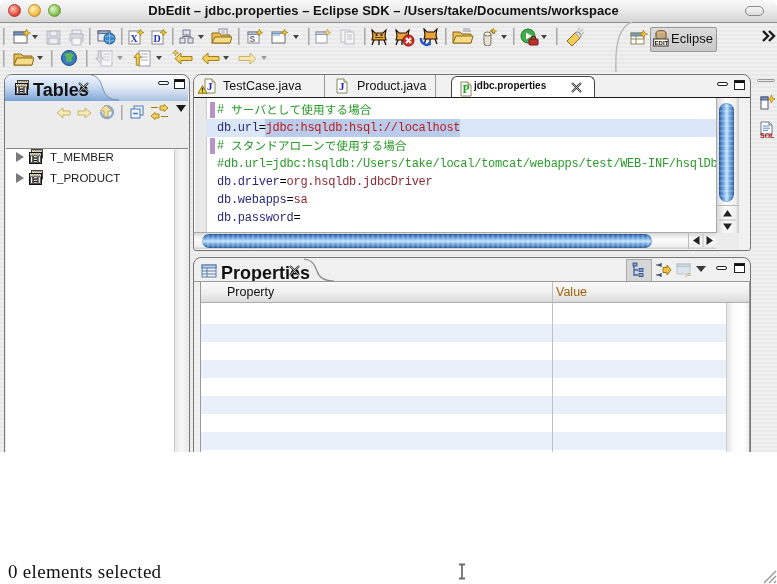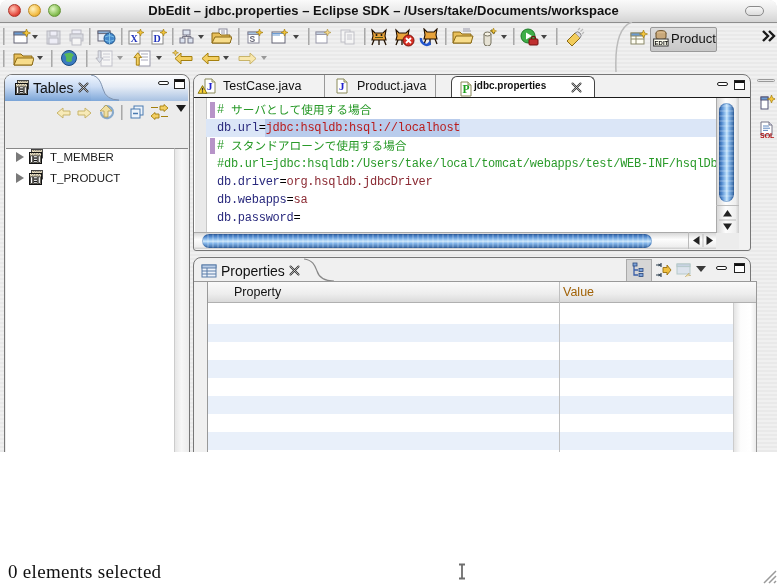--- a/index.html
+++ b/index.html
@@ -10,21 +10,21 @@
 #titlebar{left:0;top:0;width:777px;height:22px;
  background:linear-gradient(180deg,#fafafa 0,#ececec 45%,#d4d4d4 100%);
  border-bottom:1px solid #8e8e8e;border-radius:8px 8px 0 0;}
 .light{position:absolute;top:4px;width:13px;height:13px;border-radius:50%;box-sizing:border-box;}
 #ttl{left:-5px;top:3px;width:777px;text-align:center;font-size:13px;font-weight:bold;color:#111;}
 #oval{left:745px;top:6px;width:19px;height:10px;border:1.5px solid #8a8a8a;border-radius:6px;background:linear-gradient(#f7f7f7,#dcdcdc);box-sizing:border-box;}
 .sep{position:absolute;width:2px;height:17px;background:linear-gradient(90deg,#999,#d8d8d8);}
 .ti{position:absolute;}
 .dd{position:absolute;width:0;height:0;border-left:3.5px solid transparent;border-right:3.5px solid transparent;border-top:4px solid #444;}
 .group{position:absolute;border:1px solid #777;border-radius:8px 8px 3px 3px;box-sizing:border-box;}
-.viewtitle{font-size:14px;font-weight:normal;color:#111;}
+.viewtitle{font-size:18px;font-weight:bold;color:#111;}
 .minb{position:absolute;width:11px;height:4px;border:1px solid #222;border-radius:2px;background:#fff;box-sizing:border-box;}
 .maxb{position:absolute;width:11px;height:10px;border:1px solid #222;background:#fff;box-sizing:border-box;}
 .maxb:after{content:"";position:absolute;left:0;right:0;top:0;height:2px;background:#111;}
 .etabtxt{font-size:12.5px;color:#111;position:absolute;top:4px;}
 .thumbv{position:absolute;border-radius:8px;background:repeating-linear-gradient(0deg,rgba(255,255,255,.18) 0 2px,rgba(0,0,0,0) 2px 5px),linear-gradient(90deg,#2e5d9c 0,#4e87cc 18%,#9cc8f2 42%,#c9e6fb 52%,#7fb2e8 68%,#35659f 100%);box-shadow:inset 0 0 0 1px rgba(40,80,140,.35);}
 .thumbh{position:absolute;border-radius:8px;background:repeating-linear-gradient(90deg,rgba(255,255,255,.18) 0 2px,rgba(0,0,0,0) 2px 5px),linear-gradient(180deg,#2e5d9c 0,#4e87cc 18%,#9cc8f2 42%,#c9e6fb 52%,#7fb2e8 68%,#35659f 100%);box-shadow:inset 0 0 0 1px rgba(40,80,140,.35);}
 .blue{position:absolute;left:1px;width:525px;height:18px;background:#e9f0fa;}
 #edtext{font-family:"Liberation Mono",monospace;font-size:12px;letter-spacing:-0.25px;line-height:18px;white-space:pre;}
 .cmt{color:#2a9a2a;}
 .key{color:#29297d;}
@@ -177,21 +177,21 @@
   <path d="M1 10 H14 M6 7 V15" stroke="#8a8868"></path>
   <path d="M13.5 1 L14.6 3.9 17.5 5 14.6 6.1 13.5 9 12.4 6.1 9.5 5 12.4 3.9 Z" fill="#f5c63c" stroke="#a5800e" stroke-width=".7"></path>
 </svg>
 <div class="abs" style="left:650px;top:27px;width:65px;height:23px;background:linear-gradient(#dcdcdc,#c8c8c8);border:1px solid #9a9a9a;border-radius:2px;"></div>
 <svg class="ti" style="left:653px;top:29px" width="17" height="19" viewBox="0 0 17 19">
   <ellipse cx="8" cy="4.2" rx="5" ry="2.6" fill="#d8b88a" stroke="#6a5028"></ellipse>
   <path d="M3 4.2 V8 a5 2.6 0 0 0 10 0 V4.2" fill="#c8a87a" stroke="#6a5028"></path>
   <rect x="0.6" y="10" width="14.5" height="7" fill="#fffff0" stroke="#333"></rect>
   <text x="1.6" y="15.8" font-size="6" font-weight="bold" fill="#111" font-family="Liberation Sans">EDIT</text>
 </svg>
-<div class="abs" style="left:671px;top:31px;font-size:13px;color:#111;">Product</div>
+<div class="abs" style="left:671px;top:31px;font-size:13px;color:#111;">Eclipse</div>
 <svg class="abs" style="left:761px;top:30px" width="15" height="12">
         <path d="M2 1 L7 6 2 11 M8 1 L13 6 8 11" fill="none" stroke="#1a1a1a" stroke-width="2.4"></path>
       </svg>
 
 
 <div class="sep" style="left:3px;top:50px;"></div>
 <svg class="ti" style="left:13px;top:49px" width="21" height="19" viewBox="0 0 21 19">
   <path d="M1 5 H8 L10 7 H19 V16 H1 Z" fill="#e8bf5a" stroke="#8a6914"></path>
   <path d="M1 16 L4 9 H21 L19 16 Z" fill="#f7dc8a" stroke="#8a6914"></path>
 </svg>
@@ -397,21 +397,21 @@
     </svg>
     <svg class="abs" style="left:482px;top:4px" width="16" height="16" viewBox="0 0 16 16" opacity=".55">
       <rect x="1" y="2" width="13" height="10" fill="#cdd9ea" stroke="#8aa"></rect>
       <rect x="1" y="2" width="13" height="2.6" fill="#a8bcd8" stroke="#8aa"></rect>
       <path d="M9 15 L13 11 13 13.5 15 13.5" fill="#e8c860" stroke="#a08030" stroke-width=".8"></path>
     </svg>
     <div class="dd" style="left:502px;top:8px;border-left-width:5px;border-right-width:5px;border-top-width:6px;border-top-color:#3a3a3a;"></div>
     <div class="minb" style="left:522px;top:8px;"></div>
     <div class="maxb" style="left:540px;top:5px;"></div>
   </div>
-  <div class="abs" id="prtable" style="left:13px;top:23px;width:552px;height:272px;">
+  <div class="abs" id="prtable" style="left:6px;top:23px;width:552px;height:272px;">
     <div class="abs" style="left:0;top:0;width:550px;height:271px;border:1px solid #999;background:#fff;box-sizing:border-box;"></div>
     <div class="abs" style="left:1px;top:1px;width:548px;height:21px;background:linear-gradient(180deg,#fafafa,#ededed 60%,#dadada);border-bottom:1px solid #b0b0b0;box-sizing:border-box;"></div>
     <div class="abs" style="left:27px;top:4px;font-size:12.5px;color:#111;">Property</div>
     <div class="abs" style="left:356px;top:4px;font-size:12.5px;color:#a16207;">Value</div>
     <div class="blue" style="top:43px;"></div>
     <div class="blue" style="top:79px;"></div>
     <div class="blue" style="top:115px;"></div>
     <div class="blue" style="top:151px;"></div>
     <div class="blue" style="top:187px;"></div>
     <div class="blue" style="top:223px;"></div>

